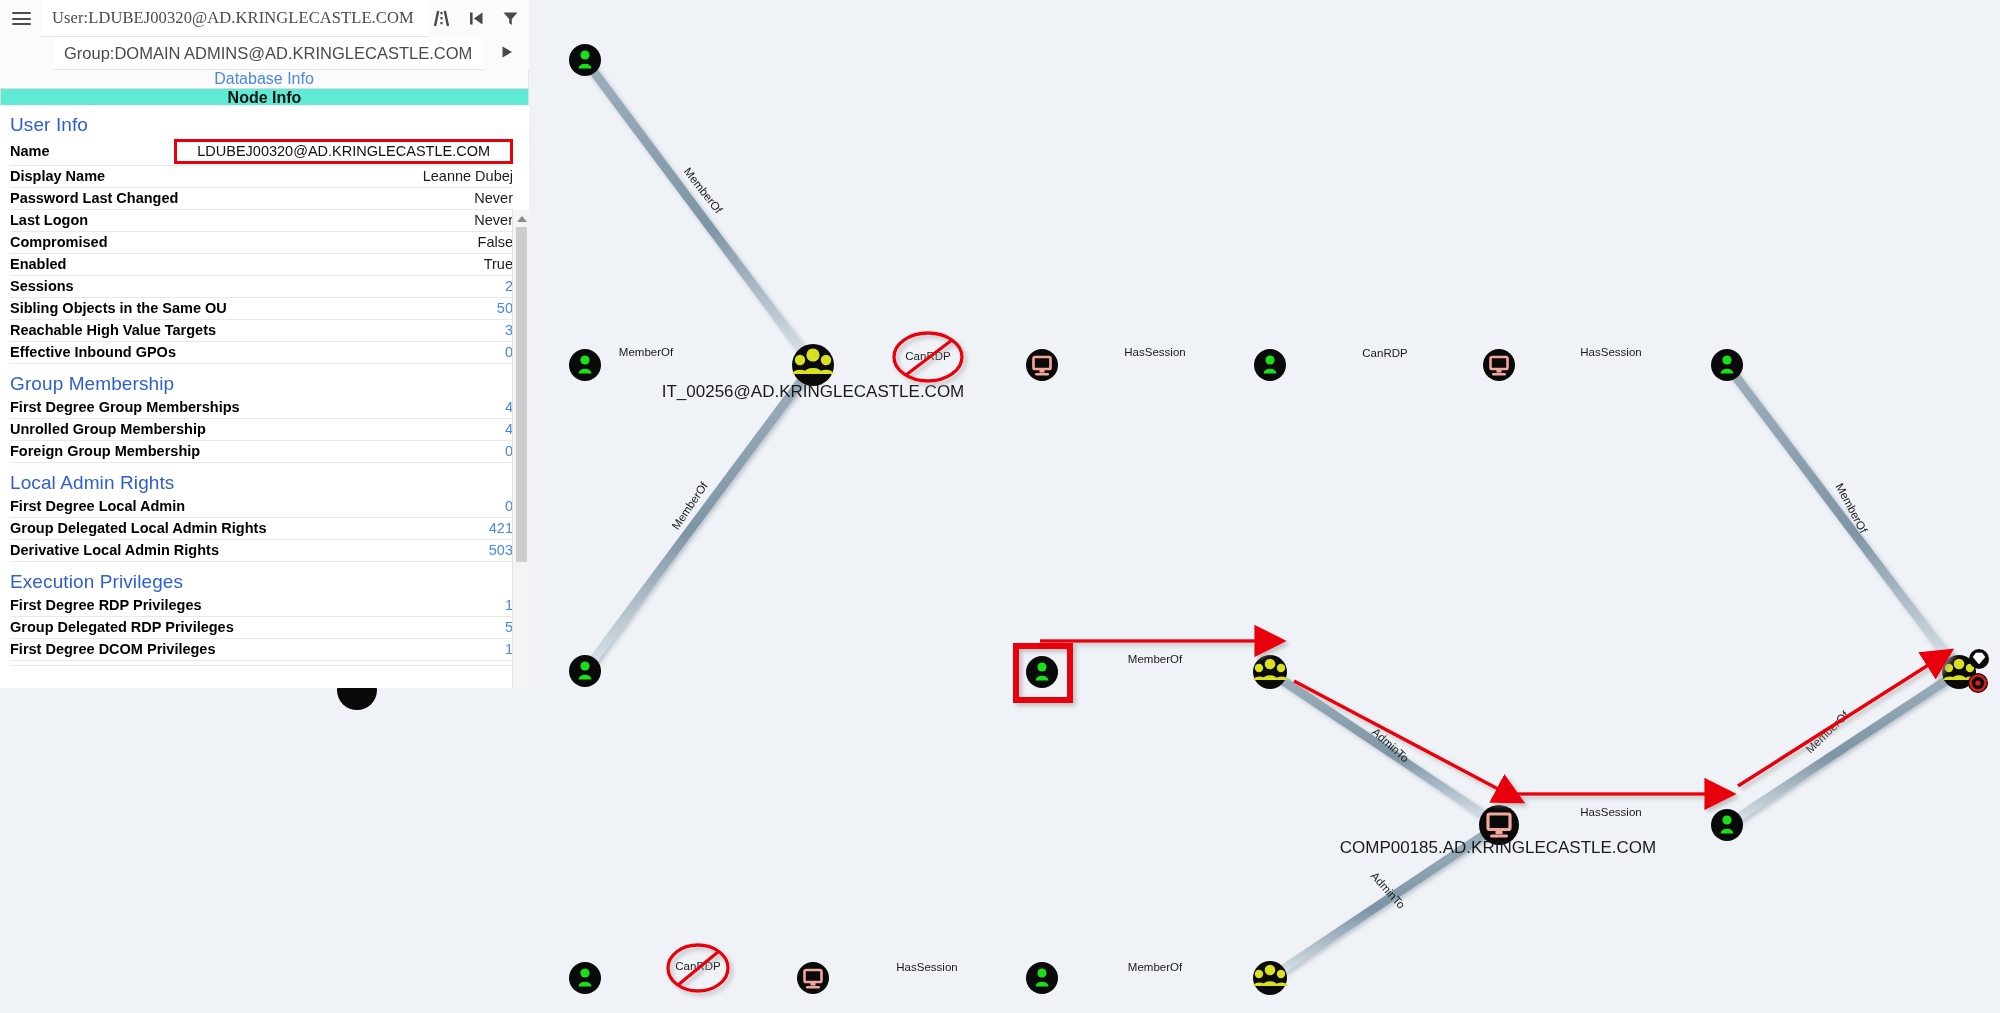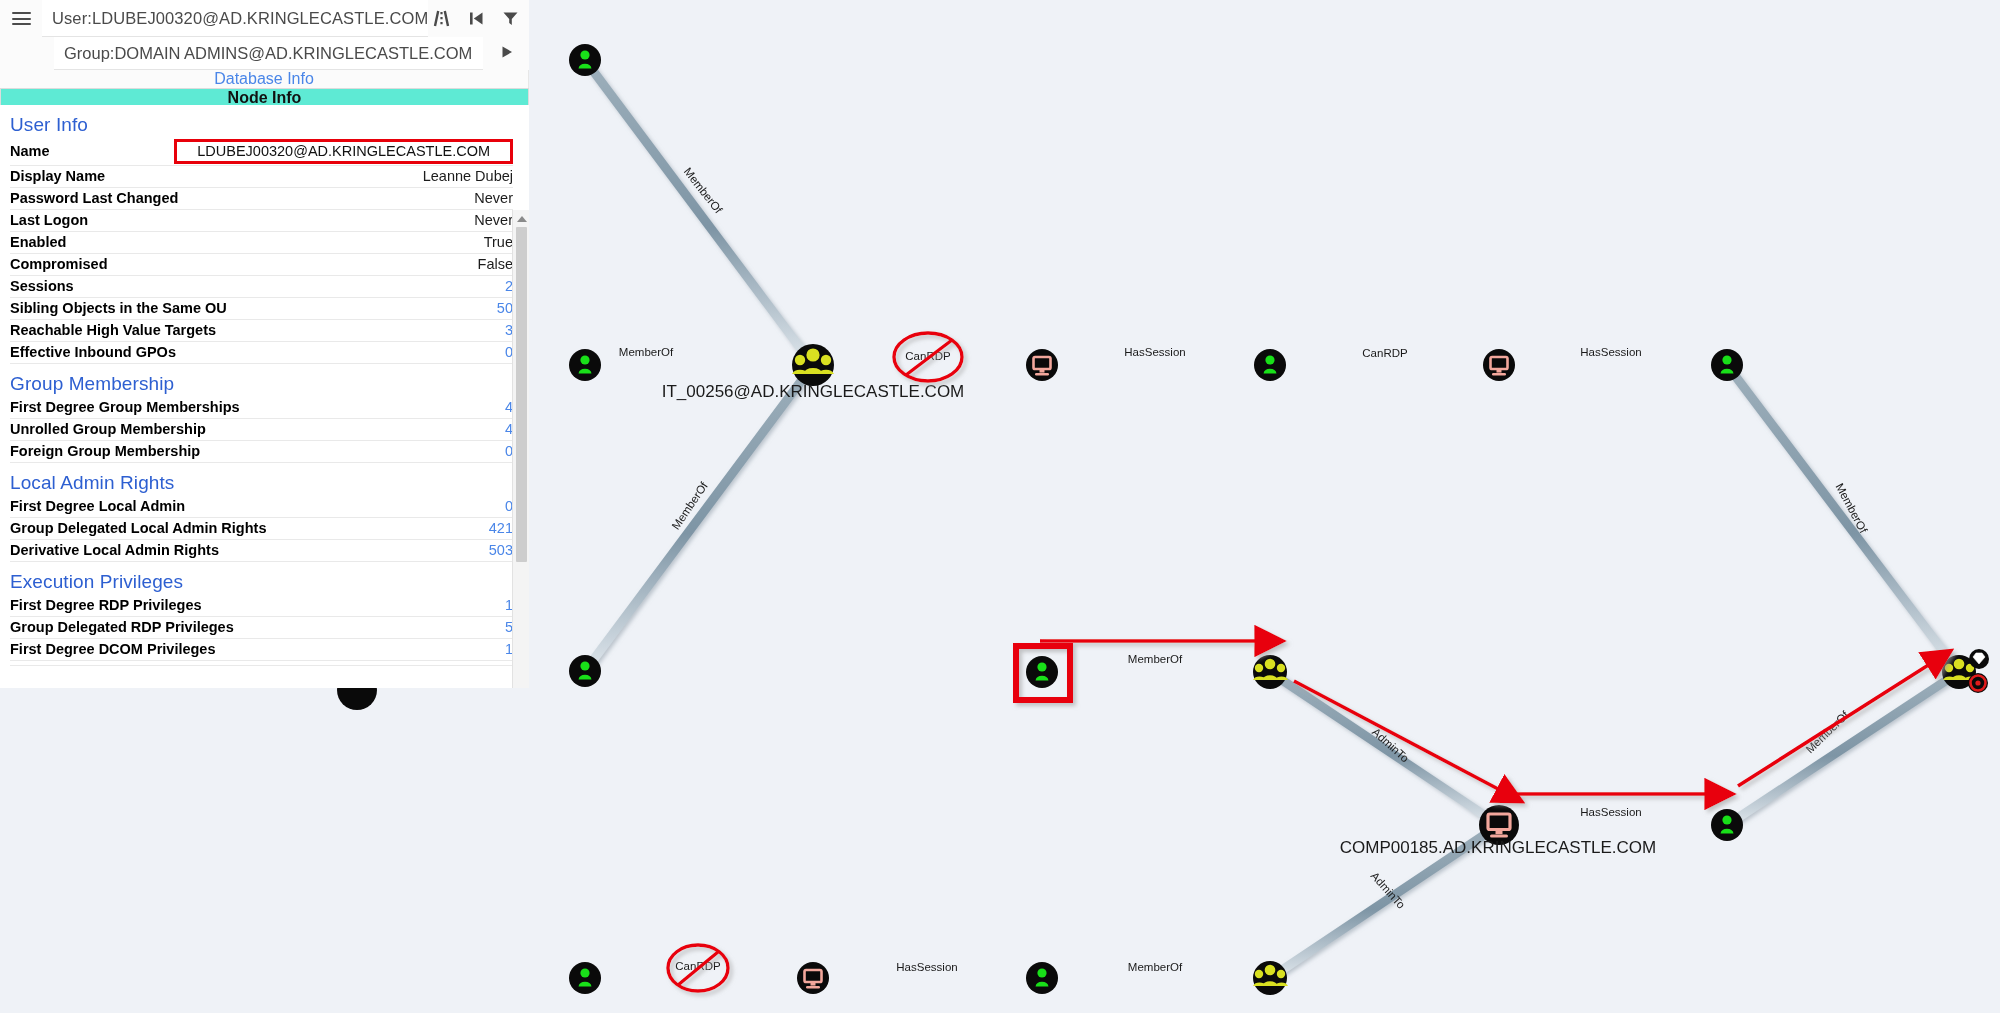--- a/index.html
+++ b/index.html
@@ -35,21 +35,21 @@
   }
   .burger .bars { width: 19px; }
   .burger .bars i { display: block; height: 2px; background: #4c4c4c; margin: 3.6px 0; border-radius: 1px;}
   .search-box {
     flex: 1; display: flex; align-items: center;
     background: #fff;
     border-bottom: 1px solid #e4e4e4;
     padding-left: 10px;
     font-size: 16.5px; color: #4a4a4a;
     letter-spacing: .1px;
-    white-space: nowrap; overflow: hidden;
+    white-space: nowrap; overflow: hidden; font-family: Liberation Serif, serif;
   }
   .hdr-icons { display: flex; align-items: center; background:#fbfbfb; padding: 0 10px 0 4px; gap: 17px; }
   .hdr-icons .ic { cursor: pointer; display:flex; align-items:center; justify-content:center; }
 
   .search-row2 { display: flex; align-items: stretch; height: 33px; background:#fbfbfb;gap:12px; }
   .search-row2 .spacer { width: 42px; background:#fbfbfb; }
   .search-box2 {
     flex: 1; display:flex; align-items:center;
     background:#fff; border-bottom: 1px solid #e4e4e4;
     padding-left: 10px; font-size:16.5px; color:#4a4a4a;
@@ -426,26 +426,26 @@
       </div>
       <div class="kv">
         <span class="k">Password Last Changed</span>
         <span class="v">Never</span>
       </div>
       <div class="kv">
         <span class="k">Last Logon</span>
         <span class="v">Never</span>
       </div>
       <div class="kv">
+        <span class="k">Compromised</span>
+        <span class="v">False</span>
+      </div>
+      <div class="kv">
         <span class="k">Enabled</span>
         <span class="v">True</span>
-      </div>
-      <div class="kv">
-        <span class="k">Compromised</span>
-        <span class="v">False</span>
       </div>
       <div class="kv">
         <span class="k">Sessions</span>
         <span class="v num">2</span>
       </div>
       <div class="kv">
         <span class="k">Sibling Objects in the Same OU</span>
         <span class="v num">50</span>
       </div>
       <div class="kv">

